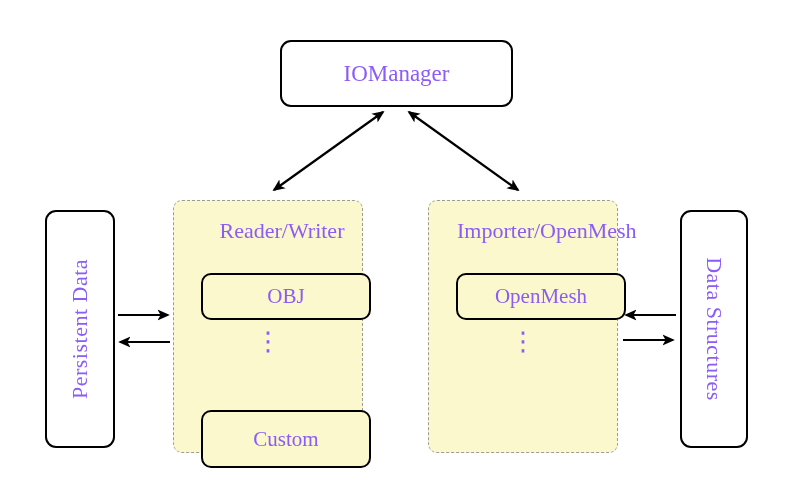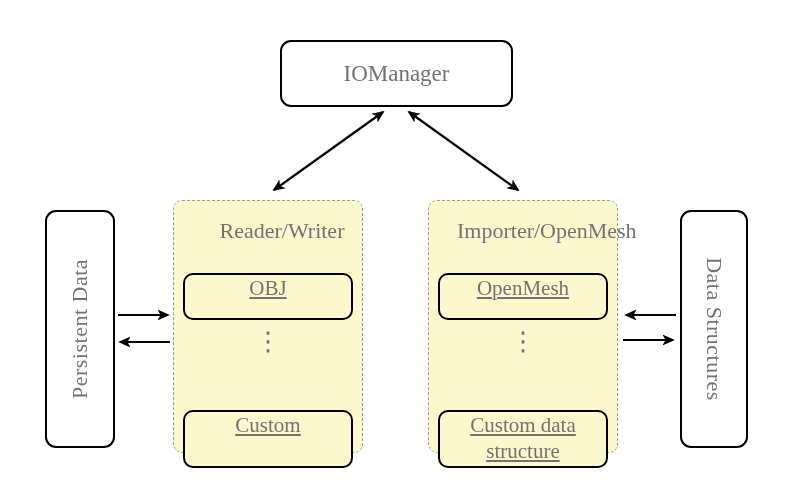--- a/index.html
+++ b/index.html
@@ -10,21 +10,21 @@
     --background: #FFFFFF;
   }
   * { margin: 0; padding: 0; box-sizing: border-box; }
   html, body { background: var(--background); }
   .canvas {
     position: relative;
     width: 800px;
     height: 489px;
     background: var(--background);
     font-family: "Liberation Serif", "DejaVu Serif", serif;
-    color: #737373;
+    color: #8b5cf6;
     overflow: hidden;
   }
   .node {
     position: absolute;
     background: var(--background);
     border: 2.6px solid var(--box-border);
     border-radius: 11px;
     display: flex;
     align-items: center;
     justify-content: center;
@@ -52,31 +52,31 @@
   .panel-title {
     position: absolute;
     top: 19px; left: 0; right: 0;
     text-align: center;
     font-size: 22px;
     line-height: 1;
     margin-left: 28px;
   }
   .item-box {
     position: absolute;
-    left: 9px; width: 170px;
+    left: 27px; width: 170px;
     background: var(--panel-fill);
     border: 2.6px solid var(--box-border);
     border-radius: 10px;
     display: flex;
     flex-direction: column;
     align-items: center;
+    justify-content: center;
     font-size: 21px;
     line-height: 1.24;
     text-align: center;
-    text-decoration: underline;
   }
   .item-top { top: 72px; height: 47px; }
   .item-bottom { top: 177px; height: 58px; margin-top: 32px; }
   .dots {
     position: absolute;
     top: 128px; left: 0; right: 0;
     text-align: center;
     font-size: 26px;
     line-height: 1;
   }
@@ -134,19 +134,15 @@
       <span>Custom</span>
     </div>
   </div>
 
   <div class="panel right">
     <div class="panel-title">Importer/OpenMesh</div>
     <div class="item-box item-top">
       <span>OpenMesh</span>
     </div>
     <div class="dots">⋮</div>
-    <div class="item-box item-bottom">
-      <span>Custom data</span>
-      <span>structure</span>
-    </div>
   </div>
 
 </div>
 
 </body></html>

